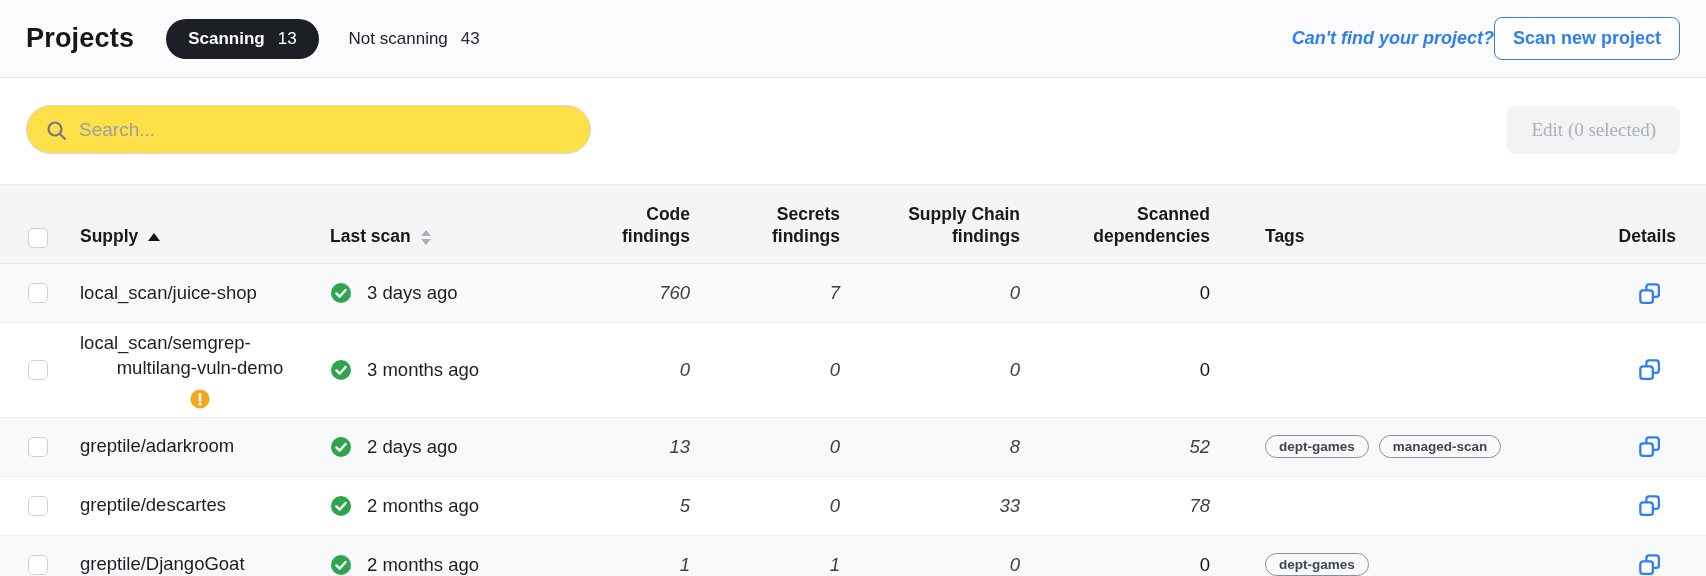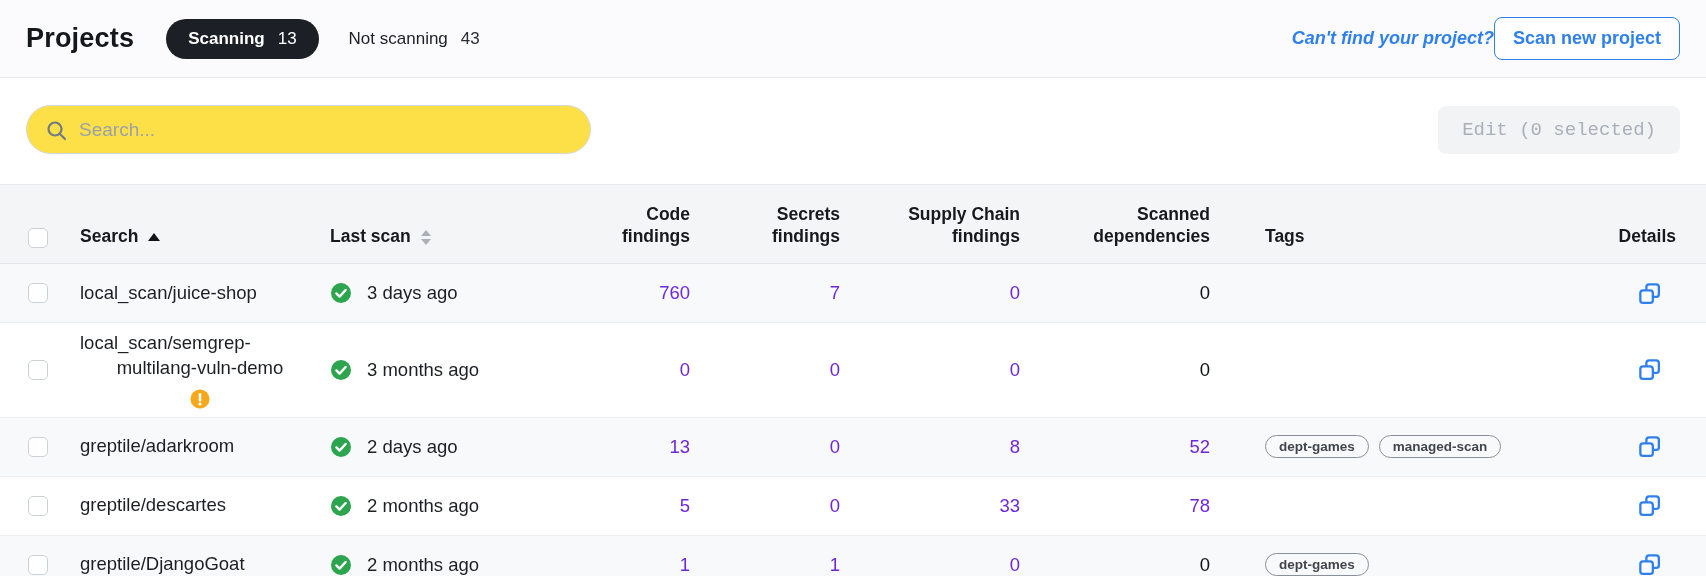--- a/index.html
+++ b/index.html
@@ -106,21 +106,21 @@
     font-size: 19px;
     color: #3a3f45;
     margin-left: 12px;
     width: 100%;
   }
   .search-input::placeholder { color: #9aa1ab; }
   .edit-btn {
     background: #f2f3f5;
     border: none;
     color: #a9b0ba;
-    font-family: Liberation Mono, monospace;
+    font-family: Liberation Serif, serif;
     font-size: 19px;
     font-weight: 500;
     border-radius: 8px;
     padding: 13px 24px;
     cursor: default;
   }
 
   
   .grid-row {
     display: grid;
@@ -178,21 +178,21 @@
     min-height: 59px;
     border-bottom: 1px solid #eceef1;
     background: #fff;
     font-size: 18.5px;
   }
   .trow.striped { background: #f8f9fb; }
   .trow.tall { min-height: 86px; }
   .proj-cell { line-height: 1.35; padding: 8px 10px 8px 0; }
   .proj-l2 { display: flex; align-items: center; gap: 8px; flex-direction: column; }
   .lastscan-cell { display: flex; align-items: center; gap: 15px; text-align: right; }
-  .num-link { color: #6d28d9; text-decoration: none; cursor: pointer; display: inline-block; }
+  .num-link { color: #404040; text-decoration: none; cursor: pointer; display: inline-block; font-style: italic; }
   .num-plain { color: #101215; }
   .cell-num { text-align: right; font-size: 18.5px; }
   .cell-tags { padding-left: 55px; display: flex; gap: 10px; align-items: center; }
   .tag-pill {
     border: 1.5px solid #8a9097;
     border-radius: 999px;
     padding: 3px 13px;
     font-size: 13.5px;
     font-weight: bold;
     color: #41464d;
@@ -255,21 +255,21 @@
       <input class="search-input" type="text" placeholder="Search..." style="">
     </div>
     <button class="edit-btn">Edit (0 selected)</button>
   </div>
 
   <div class="grid-row thead">
     <div class="cell cell-check">
       <div class="checkbox"></div>
     </div>
     <div class="cell col-sort">
-      <span>Search</span>
+      <span>Supply</span>
       <span class="tri-up"></span>
     </div>
     <div class="cell col-sort">
       <span>Last scan</span>
       <span class="tri-both">
           <span class="u"></span>
           <span class="d"></span>
         </span>
     </div>
     <div class="cell num">

